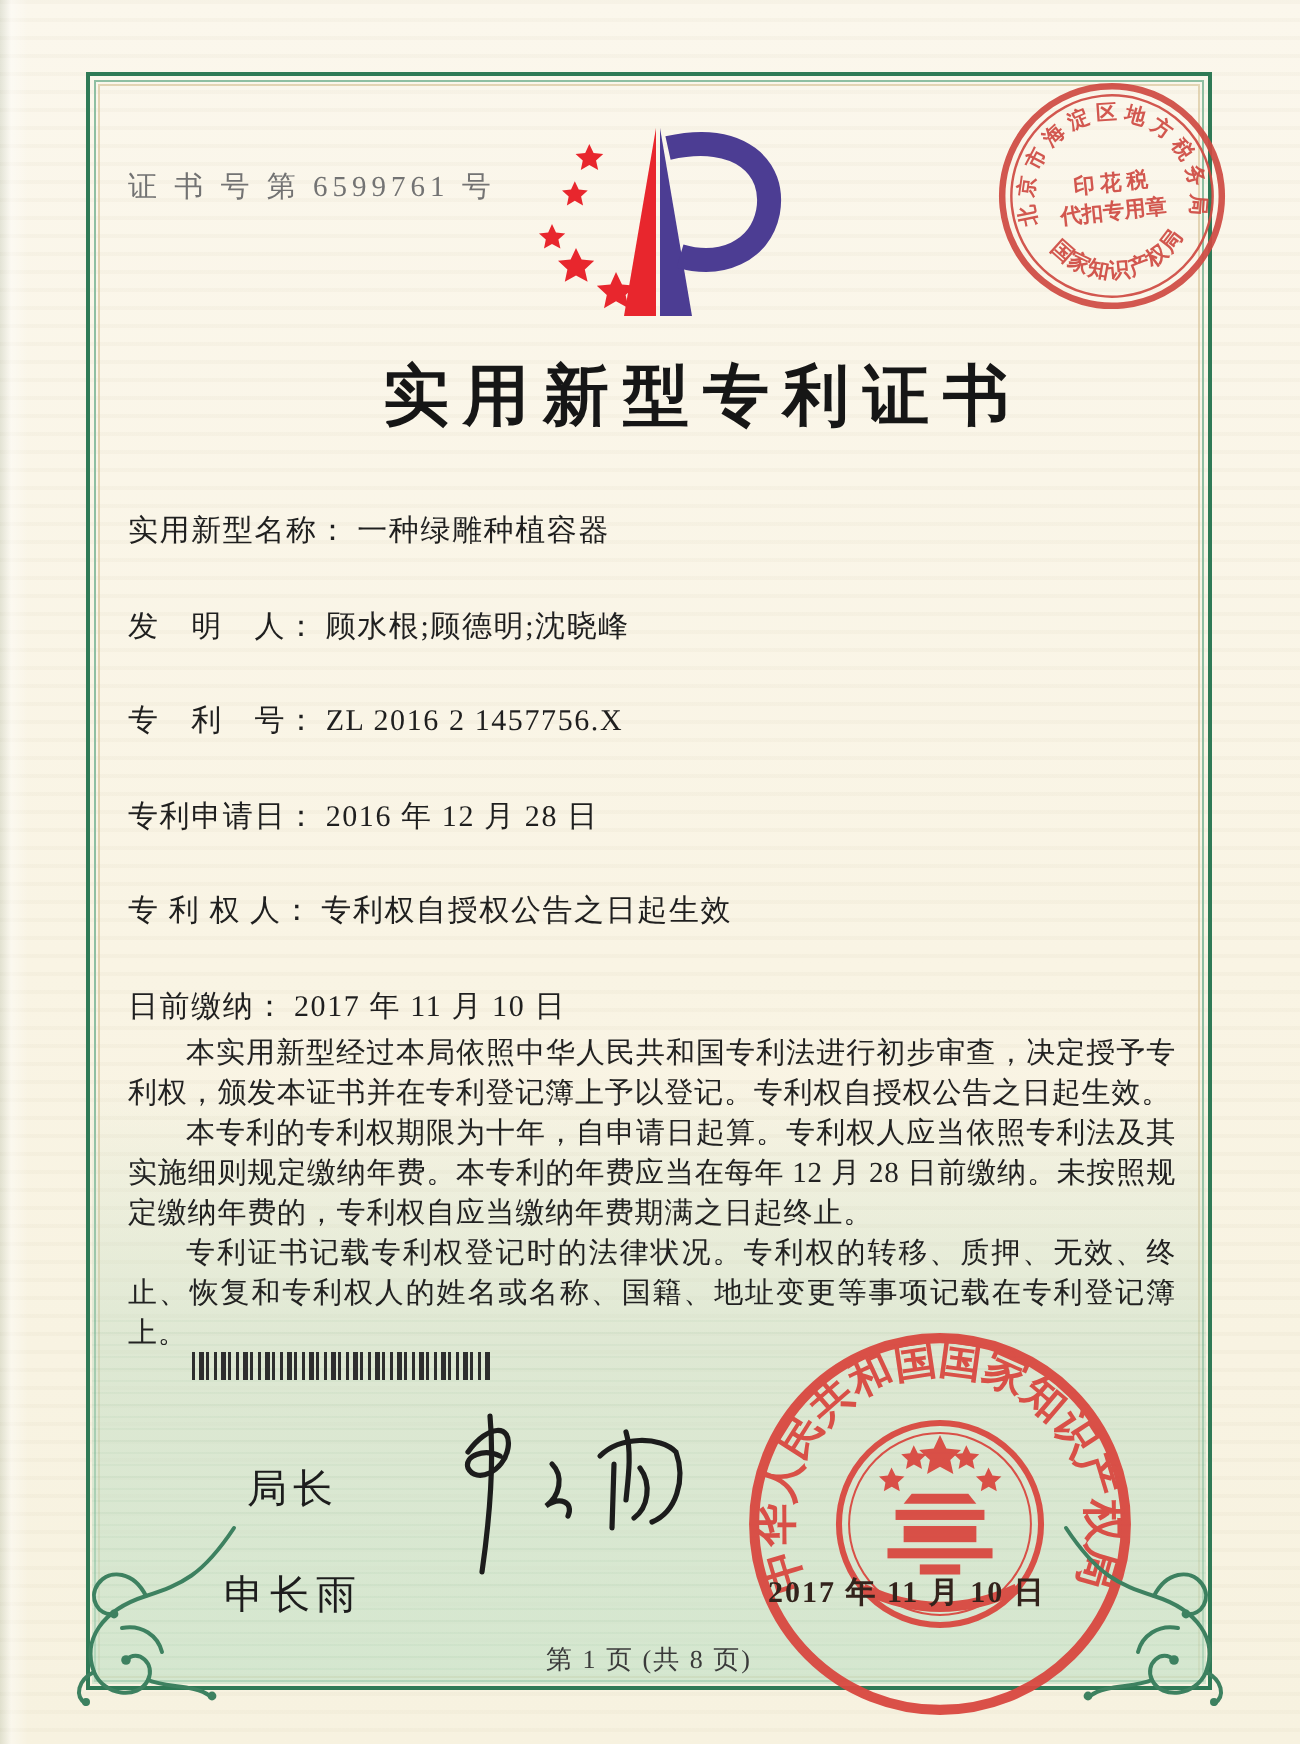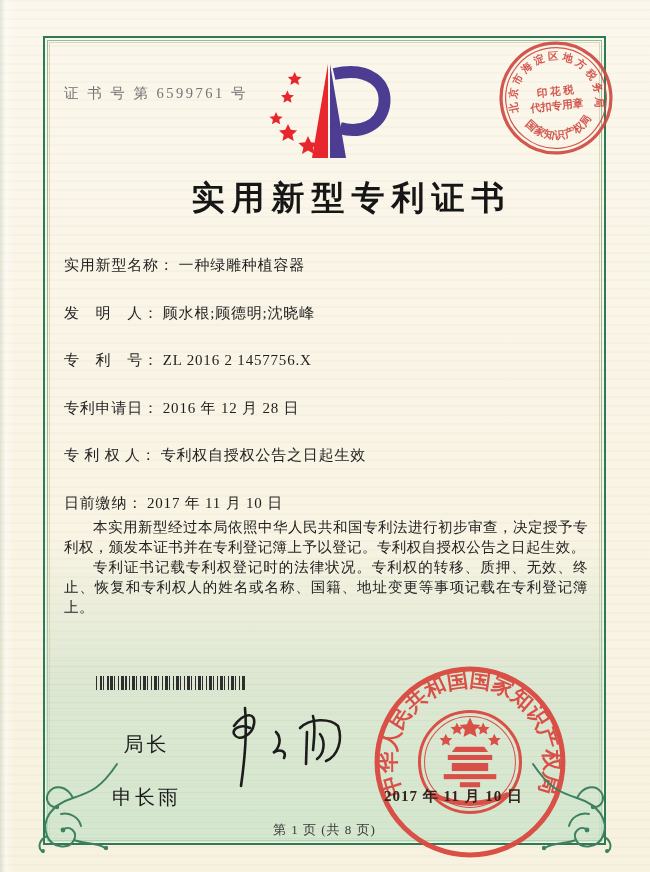--- a/index.html
+++ b/index.html
@@ -112,20 +112,21 @@
 </div>
 <div class="field f4">
   <span class="flabel">专 利 权 人：</span><span class="fvalue">专利权自授权公告之日起生效</span>
 </div>
 <div class="field f5">
   <span class="flabel">日前缴纳：</span><span class="fvalue">2017 年 11 月 10 日</span>
 </div>
 
 <div class="body-text">
   <p>本实用新型经过本局依照中华人民共和国专利法进行初步审查，决定授予专利权，颁发本证书并在专利登记簿上予以登记。专利权自授权公告之日起生效。</p>
+  <p>本专利的专利权期限为十年，自申请日起算。专利权人应当依照专利法及其实施细则规定缴纳年费。本专利的年费应当在每年 12 月 28 日前缴纳。未按照规定缴纳年费的，专利权自应当缴纳年费期满之日起终止。</p>
   <p>专利证书记载专利权登记时的法律状况。专利权的转移、质押、无效、终止、恢复和专利权人的姓名或名称、国籍、地址变更等事项记载在专利登记簿上。</p>
 </div>
 
 <div class="barcode"></div>
 
 <div class="signer">
   <div>局长</div>
   <div class="name">申长雨</div>
 </div>
 

